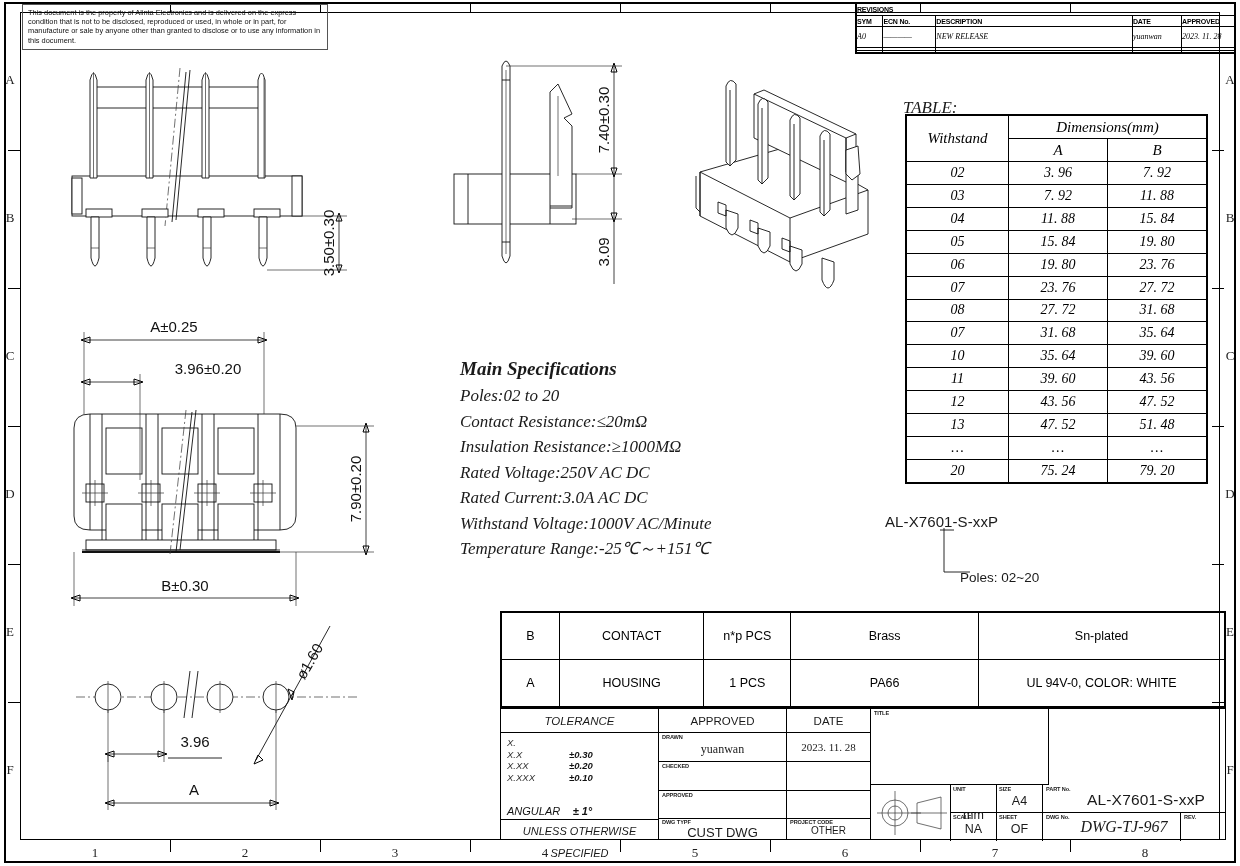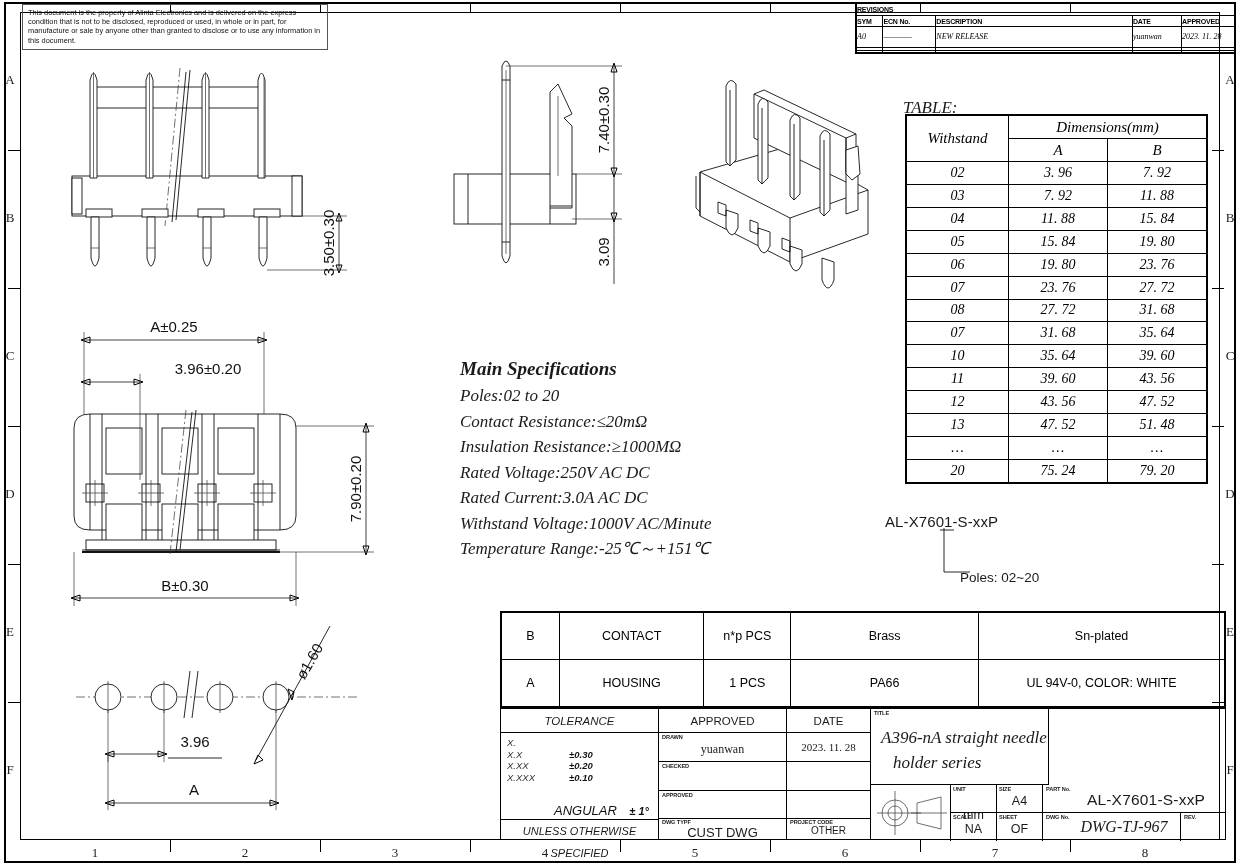--- a/index.html
+++ b/index.html
@@ -536,21 +536,21 @@
       <div class="abs" style="left:0;top:0;width:100%;height:24px;border-bottom:1px solid #000;box-sizing:border-box;">
         <div class="tb-h" style="line-height:24px;">TOLERANCE</div>
       </div>
       <div class="abs" style="left:6px;top:28px;width:150px;" id="tol-list">
           <div class="tol-row"><span style="display:inline-block;width:62px">X.</span><span class="tol-val"></span></div>
           <div class="tol-row"><span style="display:inline-block;width:62px">X.X</span><span class="tol-val">±0.30</span></div>
           <div class="tol-row"><span style="display:inline-block;width:62px">X.XX</span><span class="tol-val">±0.20</span></div>
           <div class="tol-row"><span style="display:inline-block;width:62px">X.XXX</span><span class="tol-val">±0.10</span></div>
         </div>
       <div class="abs" style="left:6px;top:92px;">
-        <span class="tol-row" style="font-size:13px;color:#111;margin-left:47px;">ANGULAR</span>
+        <span class="tol-row" style="font-size:11px;color:#111;">ANGULAR</span>
         <span class="tol-row" style="font-size:11px;font-weight:700;color:#111;margin-left:8px;">± 1°</span>
       </div>
       <div class="abs" style="left:0;top:110px;width:100%;height:22px;border-top:1px solid #000;box-sizing:border-box;">
         <div style="text-align:center;line-height:22px;font-size:11px;font-family:'Liberation Sans',sans-serif;">UNLESS OTHERWISE SPECIFIED</div>
       </div>
     </div>
 
     <div class="tb-col" style="width:128px;">
       <div class="abs" style="left:0;top:0;width:100%;height:24px;border-bottom:1px solid #000;box-sizing:border-box;">
         <div class="tb-h" style="line-height:24px;">APPROVED</div>
@@ -589,24 +589,20 @@
       <div class="abs" style="left:0;top:110px;width:100%;height:22px;">
         <div class="tb-tag abs" style="left:3px;top:0px;">PROJECT CODE</div>
         <div class="abs sm-val" style="left:0;top:6px;width:100%;font-size:10px;">OTHER</div>
       </div>
     </div>
 
     <div class="tb-col" style="width:354px;border-right:none;">
 
       <div class="abs" style="left:0;top:0;width:178px;height:76px;border-bottom:1px solid #000;border-right:1px solid #000;box-sizing:border-box;">
         <div class="tb-tag abs" style="left:3px;top:1px;">TITLE</div>
-        <div class="abs title-txt" style="left:10px;top:16px;width:168px;">
-          <div>A396-nA straight needle</div>
-          <div style="margin-left:12px;">holder series</div>
-        </div>
       </div>
 
 
       <div class="abs" style="left:0;top:76px;width:80px;height:56px;border-right:1px solid #000;box-sizing:border-box;">
         <svg width="78" height="54" viewBox="0 0 78 54">
           <circle class="hair" cx="24" cy="28" r="13"></circle>
           <circle class="hair" cx="24" cy="28" r="7"></circle>
           <path class="hair" d="M24,6 L24,50 M6,28 L50,28"></path>
           <path class="hair" d="M46,18 L70,12 L70,44 L46,38 Z"></path>
           <path class="hair" d="M40,28 L76,28"></path>

